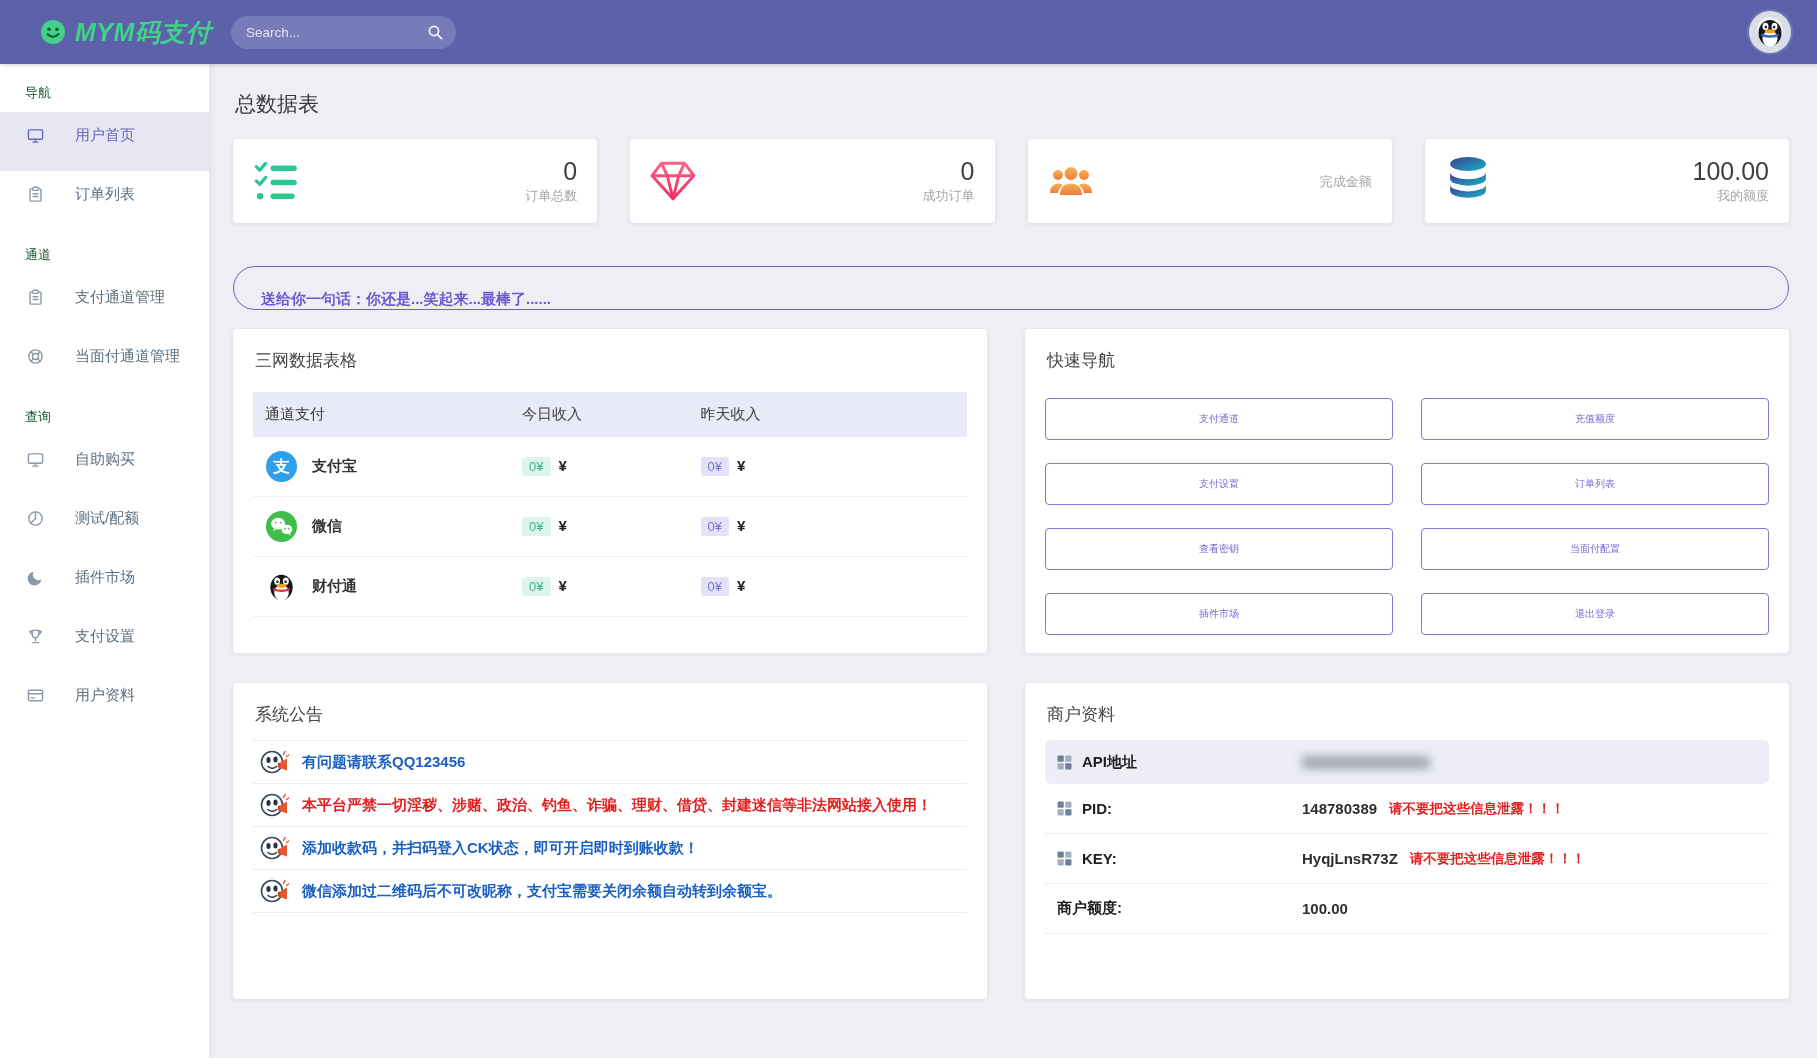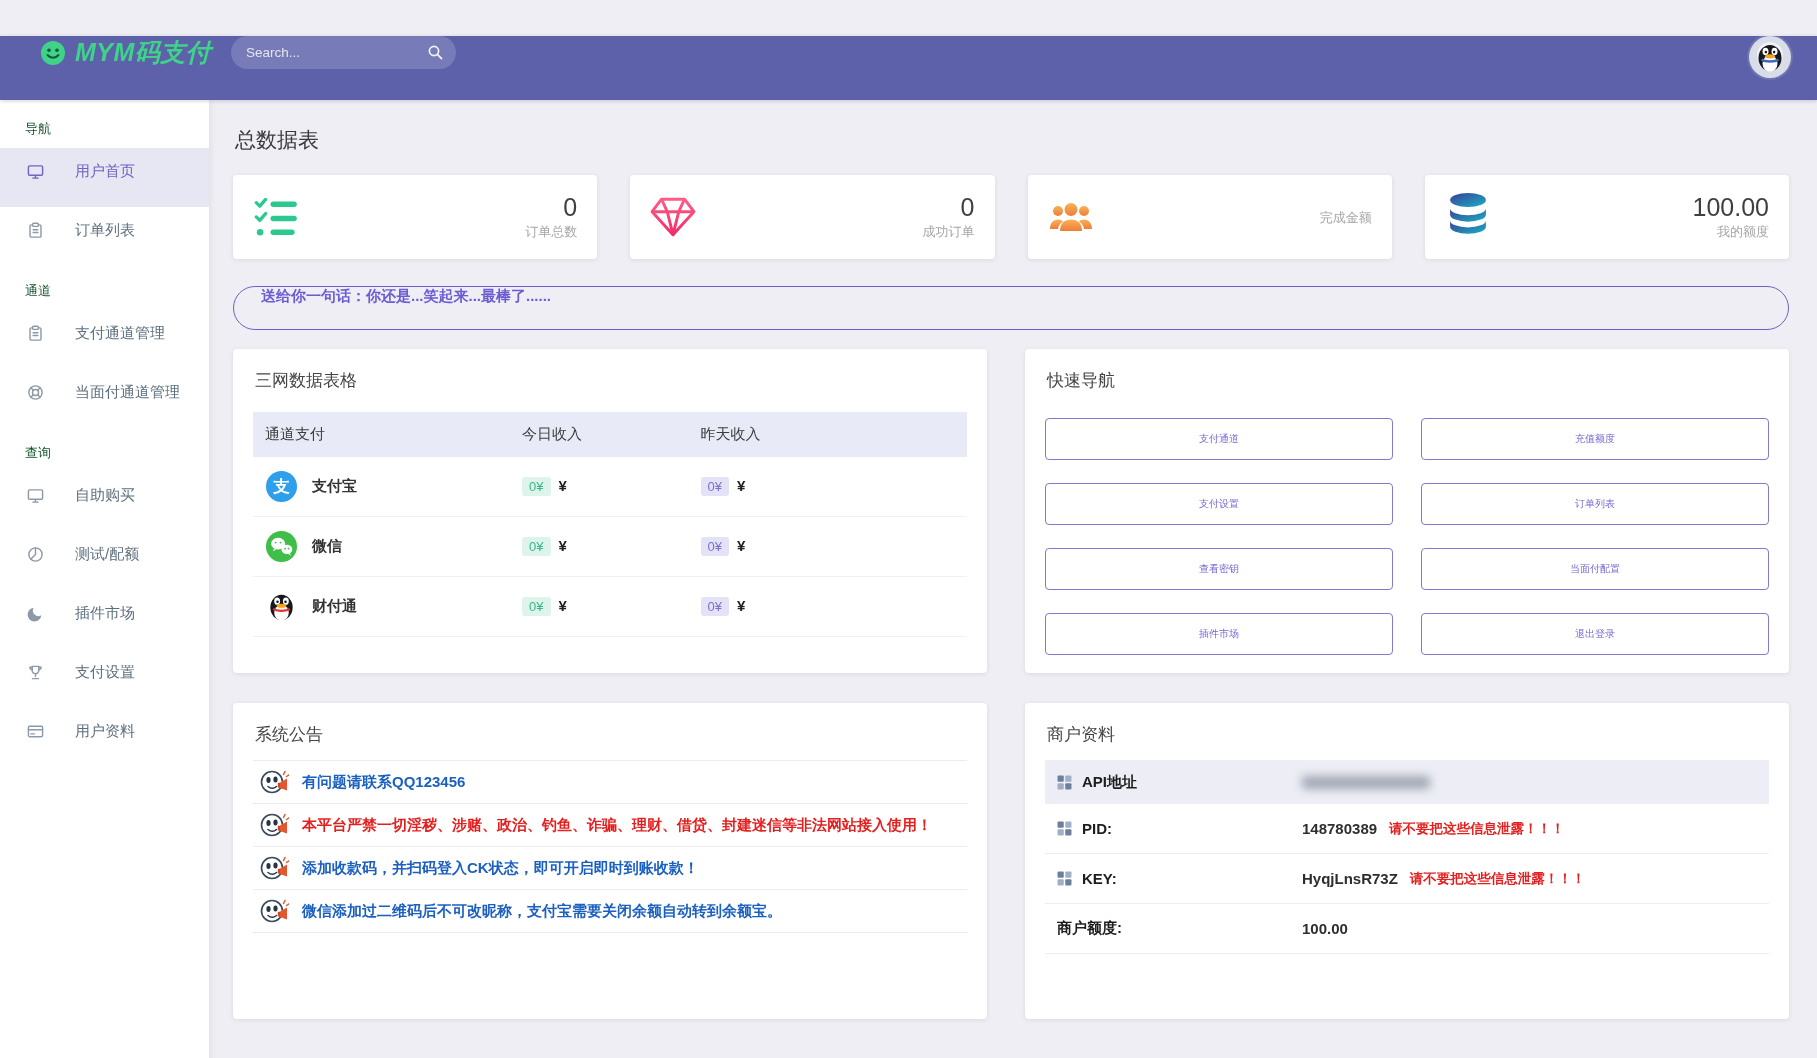--- a/index.html
+++ b/index.html
@@ -1,19 +1,19 @@
 <!DOCTYPE html>
 <html style="--header-bg: #5c61a9; --page-bg: #efeef4; --logo-green: #3fd389; --accent-purple: #7568d4; --banner-purple: #6b5cd3; --green-badge: #34b98a; --purple-badge: #7b70d1; --announcement-blue: #1b60c1; --alert-red: #e31f1f;"><head>
 <meta charset="utf-8">
 <style>
   html,body{margin:0;padding:0;background:#e7e7ec;font-family:"Liberation Sans","DejaVu Sans",sans-serif;}
   .app{width:1817px;height:1058px;background:var(--page-bg,#efeef4);position:relative;overflow:hidden;}
 
   
-  .topbar{height:64px;background:var(--header-bg,#5c61a9);display:flex;align-items:flex-start;position:relative;z-index:6;box-shadow:0 1px 4px rgba(0,0,0,.18);margin-top:36px;}
+  .topbar{height:64px;background:var(--header-bg,#5c61a9);display:flex;align-items:center;position:relative;z-index:6;box-shadow:0 1px 4px rgba(0,0,0,.18);}
   .logo{width:209px;box-sizing:border-box;padding-left:40px;display:flex;align-items:center;gap:9px;cursor:pointer;}
   .logo-text{font-style:italic;font-weight:800;font-size:25px;color:var(--logo-green,#3fd389);letter-spacing:.5px;white-space:nowrap;}
   .searchbox{position:relative;margin-left:22px;}
   .searchbox input{width:172px;height:33px;border-radius:17px;border:none;background:rgba(255,255,255,.17);padding:0 38px 0 15px;color:#fff;font-size:13.5px;outline:none;font-family:inherit;}
   .searchbox input::placeholder{color:rgba(255,255,255,.8);}
   .search-ic{position:absolute;right:12px;top:8px;width:17px;height:17px;cursor:pointer;}
   .avatar{margin-left:auto;margin-right:26px;width:42px;height:42px;border-radius:50%;background:#d9dde8;display:flex;align-items:center;justify-content:center;overflow:hidden;cursor:pointer;box-shadow:0 0 0 2px rgba(255,255,255,.12);}
 
   
   .shell{display:flex;height:994px;}
@@ -30,21 +30,21 @@
   
   .cards{display:grid;grid-template-columns:repeat(4,1fr);gap:33px;margin-top:21px;}
   .card{background:#fff;border-radius:4px;box-shadow:0 1px 5px rgba(22,22,40,.09);height:84px;display:flex;align-items:center;padding:0 20px;box-sizing:border-box;}
   .card .bigicn{width:46px;display:flex;flex-shrink:0;}
   .stat-right{margin-left:auto;text-align:right;display:flex;flex-direction:column;justify-content:center;}
   .stat-value{font-size:25px;color:#3f3f3f;line-height:1.15;}
   .stat-value:empty{display:none;}
   .stat-label{font-size:13px;color:#a5a5a5;margin-top:2px;}
 
   
-  .banner{margin-top:27px;height:44px;border:1px solid #6f61c5;border-radius:22px;display:flex;align-items:flex-start;padding:0 27px;box-sizing:border-box;}
+  .banner{margin-top:43px;height:44px;border:1px solid #6f61c5;border-radius:22px;display:flex;align-items:flex-end;padding:0 27px;box-sizing:border-box;}
   .banner span{color:var(--banner-purple,#6b5cd3);font-weight:700;font-size:15px;}
 
   
   .panels{display:grid;grid-template-columns:754px 1fr;column-gap:38px;row-gap:30px;margin-top:19px;}
   .panel{background:#fff;border-radius:4px;box-shadow:0 1px 5px rgba(22,22,40,.09);padding:18px 20px;box-sizing:border-box;}
   .panel.tall{min-height:312px;}
   .panel.low{min-height:316px;}
   .panel-title{font-size:17px;color:#454545;margin:2px 0 0 2px;}
 
   
@@ -68,21 +68,21 @@
   .ann{display:flex;align-items:center;gap:13px;padding:6px 6px;border-top:1px solid #ececec;cursor:pointer;}
   .ann:last-child{border-bottom:1px solid #ececec;align-items:center;}
   .ann .aicn{width:30px;height:30px;flex-shrink:0;display:inline-flex;}
   .ann span{font-weight:700;font-size:15px;}
   .ann.blue span{color:var(--announcement-blue,#1b60c1);}
   .ann.red span{color:var(--alert-red,#e31f1f);}
 
   
   .m-rows{margin-top:14px;}
   .m-row{display:flex;align-items:center;min-height:49px;padding:0 12px;border-bottom:1px solid #ededed;}
-  .m-row.hl{background:#ecedf5;border-bottom:none;min-height:44px;}
+  .m-row.hl{background:#ecedf5;border-bottom:none;min-height:44px;border-radius:6px;}
   .m-label{flex:0 0 245px;display:flex;align-items:center;gap:10px;font-weight:700;font-size:15px;color:#1e1e1e;}
   .m-label .gicn{width:15px;height:15px;display:inline-flex;flex-shrink:0;}
   .m-val{display:flex;align-items:center;gap:12px;font-weight:700;font-size:15px;color:#2e2e2e;}
   .m-note{color:var(--alert-red,#e31f1f);font-weight:700;font-size:13.5px;}
   .blurbar{width:128px;height:13px;background:#8f96a3;border-radius:2px;filter:blur(5px);opacity:.8;}
 </style>
 </head>
 <body>
 
 <div class="app">

